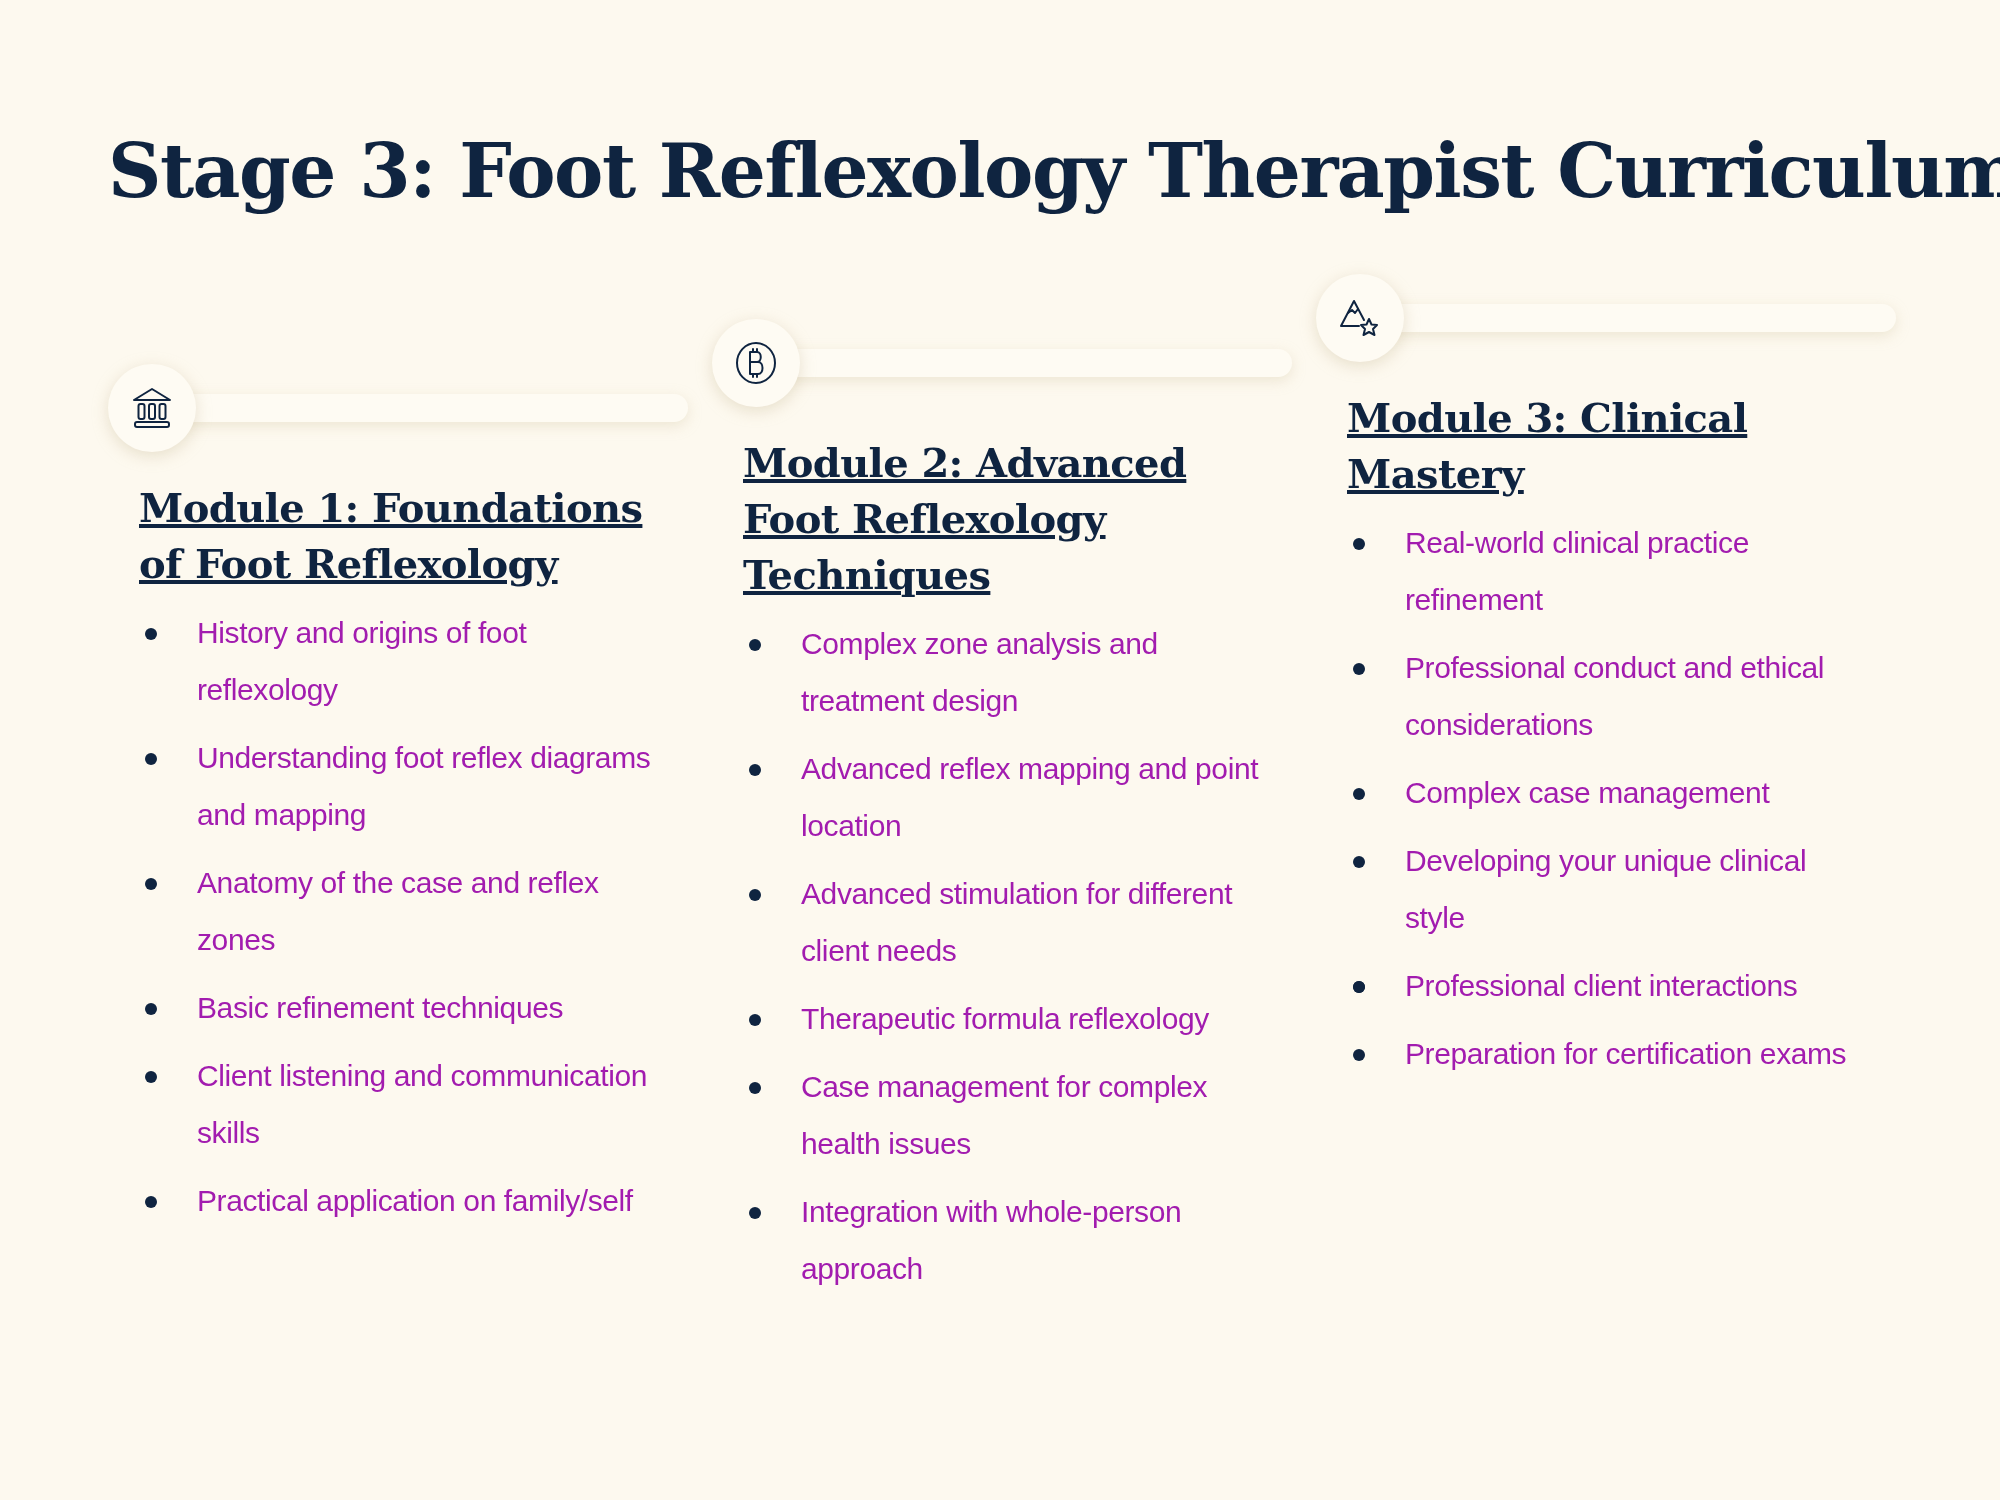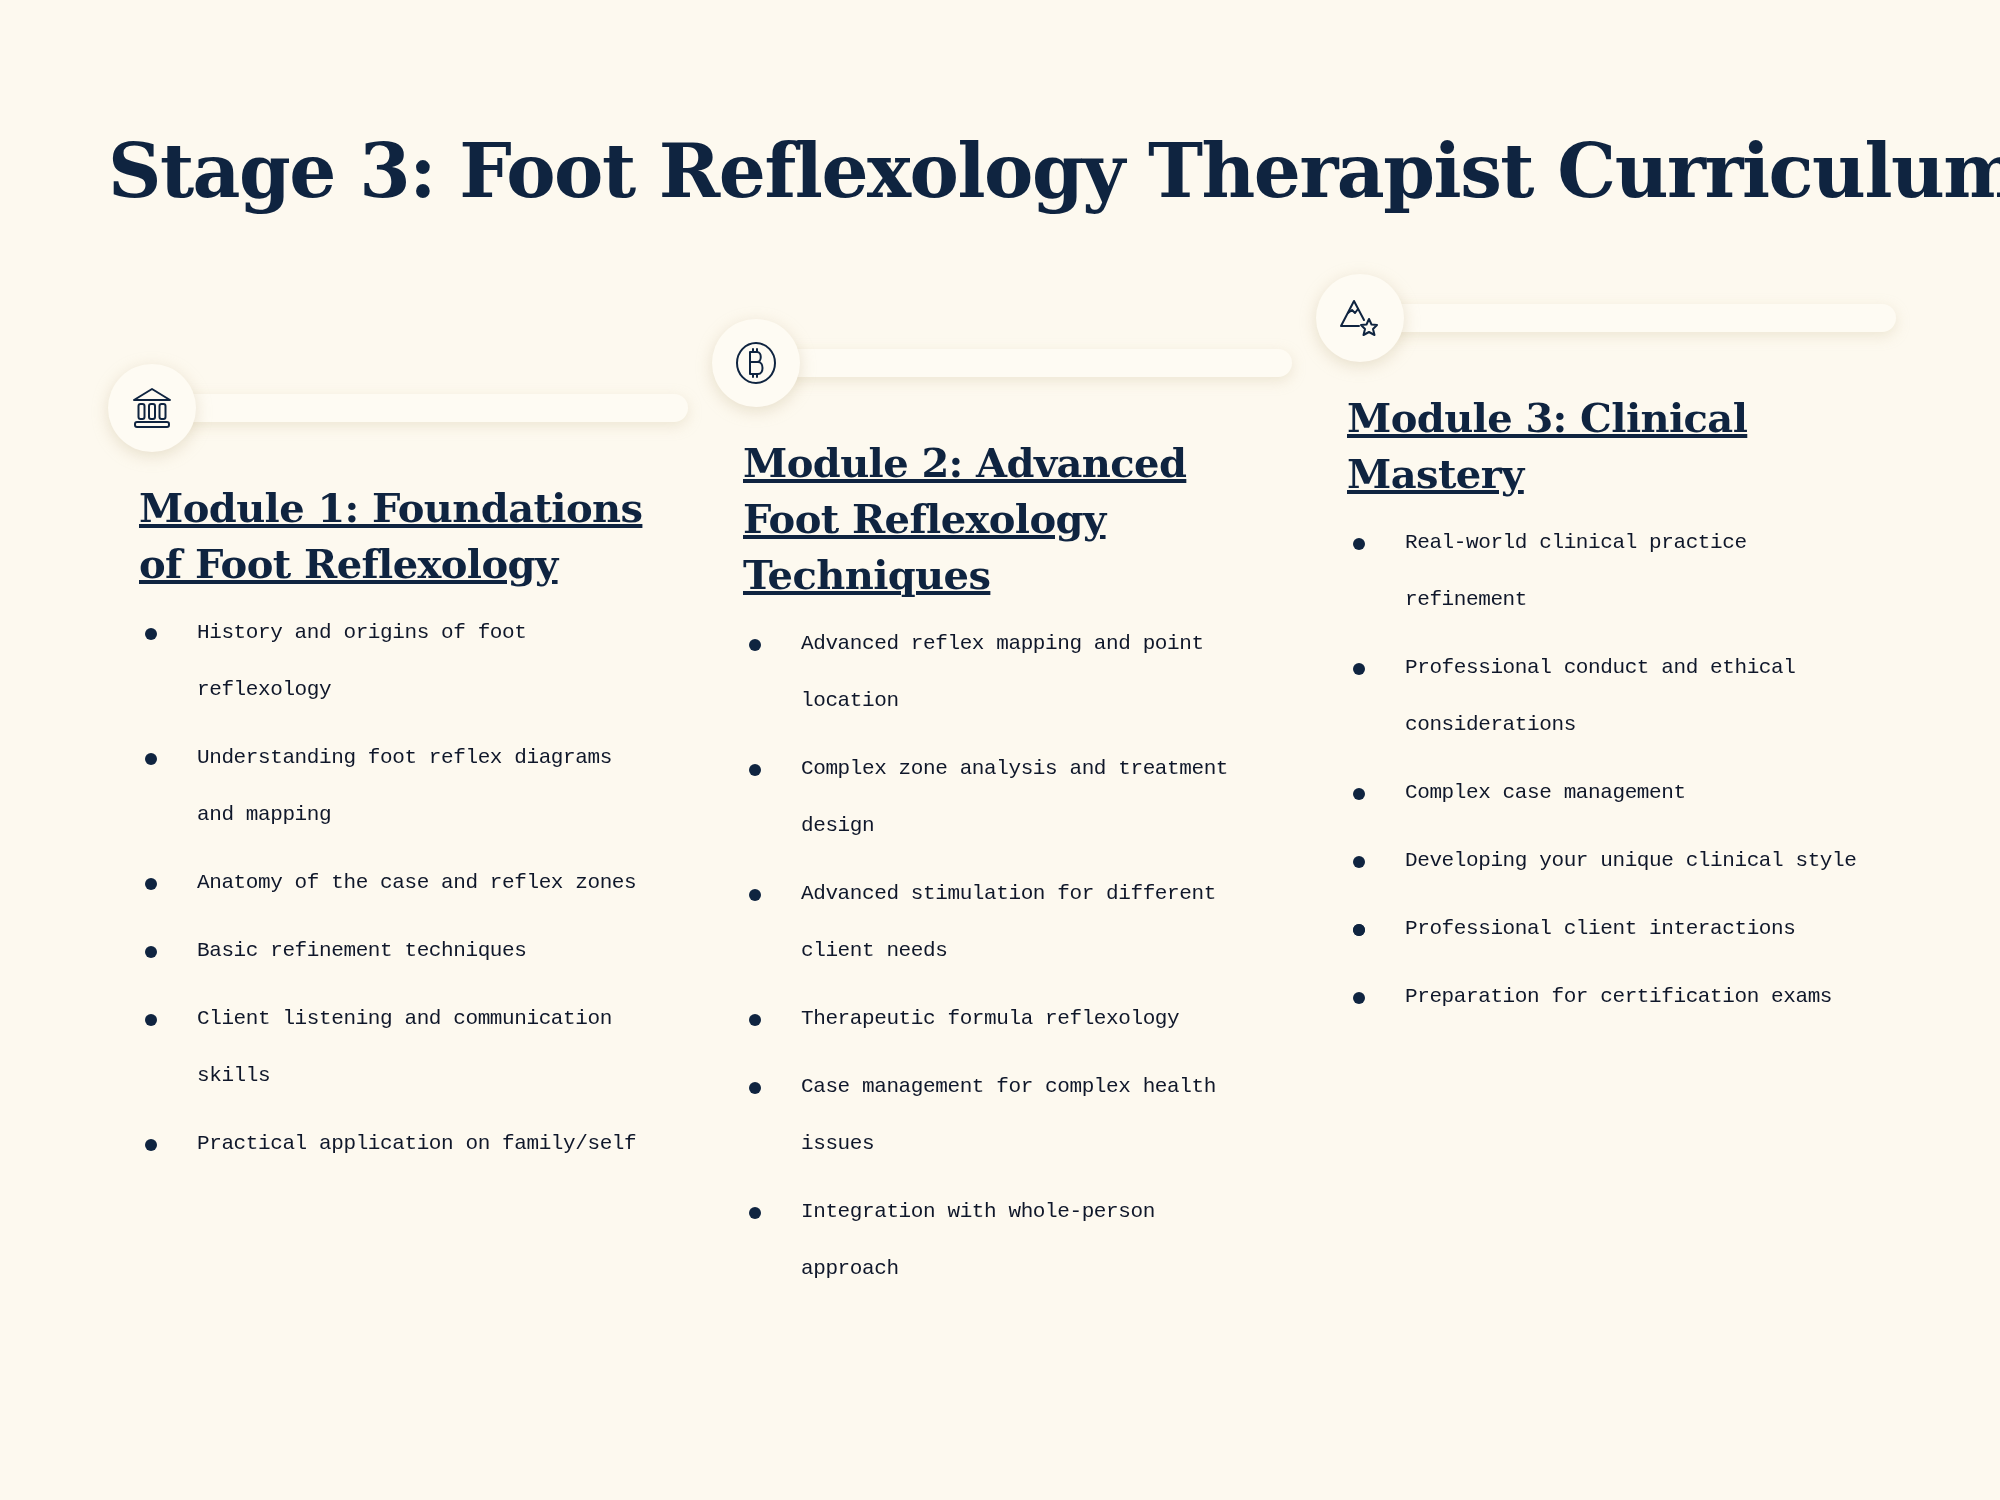--- a/index.html
+++ b/index.html
@@ -54,25 +54,25 @@
   }
   .items { list-style: none; margin: 12px 0 0 31px; padding: 0; width: 520px; }
   .item { position: relative; padding-left: 58px; margin-bottom: 11px; }
   .bullet {
     position: absolute; left: 6px; top: 24px;
     width: 12px; height: 12px; border-radius: 50%;
     background: #0f2440;
   }
   .item-text {
     display: block;
-    font-family: Liberation Mono, monospace;
-    font-size: 21px;
+    font-family: Liberation Sans, sans-serif;
+    font-size: 30px;
     line-height: 57px;
     letter-spacing: -0.4px;
-    color: #0f172a;
+    color: #a21caf;
   }
 </style>
 </head>
 <body>
 
 <h1 class="page-title">Stage 3: Foot Reflexology Therapist Curriculum</h1>
 
 <section class="column col-1">
   <div class="header-row">
     <div class="bar"></div>
@@ -123,25 +123,25 @@
         <ellipse cx="25" cy="25" rx="19" ry="20"></ellipse>
         <path d="M19 14 V36 M19 14 H26 C31 14 31 24 26 24 H19 M19 24 H27 C33 24 33 36 27 36 H19"></path>
         <path d="M22 11 V14 M26 11 V14 M22 36 V39 M26 36 V39"></path>
       </svg>
     </div>
   </div>
   <h2 class="module-title">Module 2: Advanced Foot Reflexology Techniques</h2>
   <ul class="items">
     <li class="item">
         <span class="bullet"></span>
+        <span class="item-text">Complex zone analysis and treatment design</span>
+      </li>
+    <li class="item">
+        <span class="bullet"></span>
         <span class="item-text">Advanced reflex mapping and point location</span>
-      </li>
-    <li class="item">
-        <span class="bullet"></span>
-        <span class="item-text">Complex zone analysis and treatment design</span>
       </li>
     <li class="item">
         <span class="bullet"></span>
         <span class="item-text">Advanced stimulation for different client needs</span>
       </li>
     <li class="item">
         <span class="bullet"></span>
         <span class="item-text">Therapeutic formula reflexology</span>
       </li>
     <li class="item">

